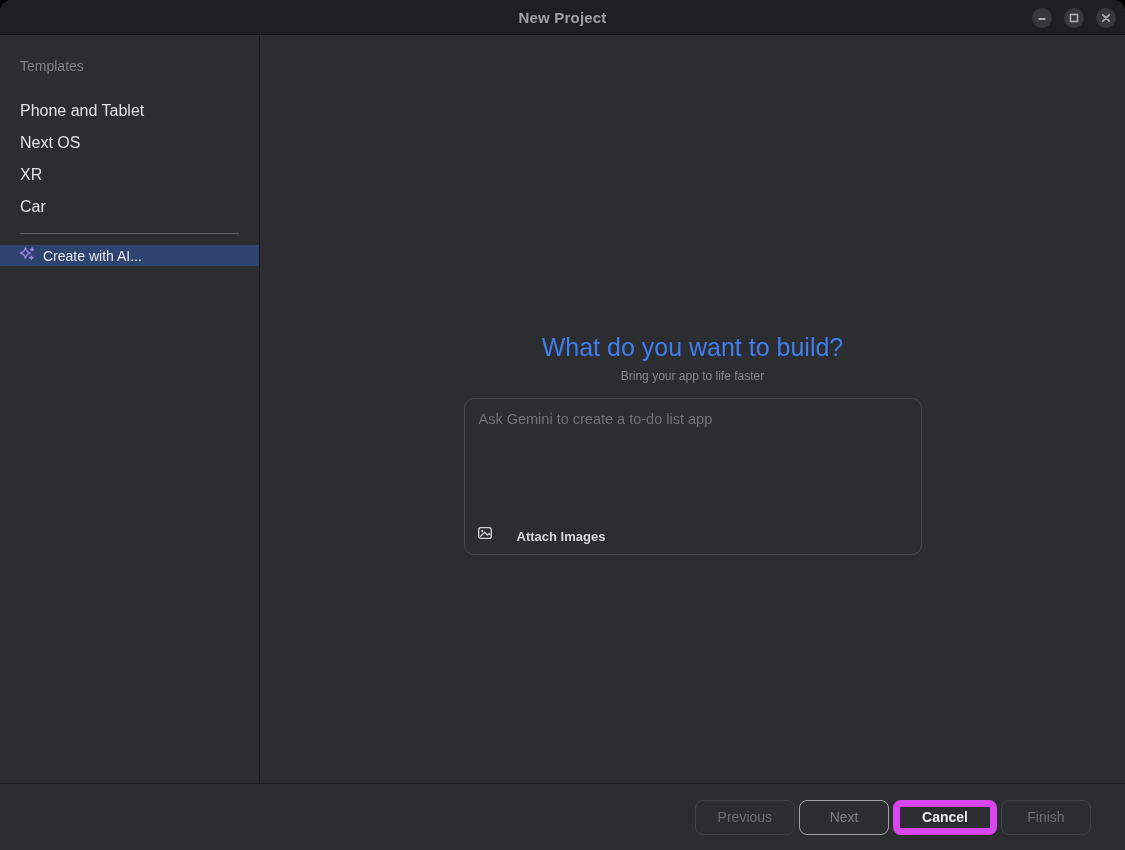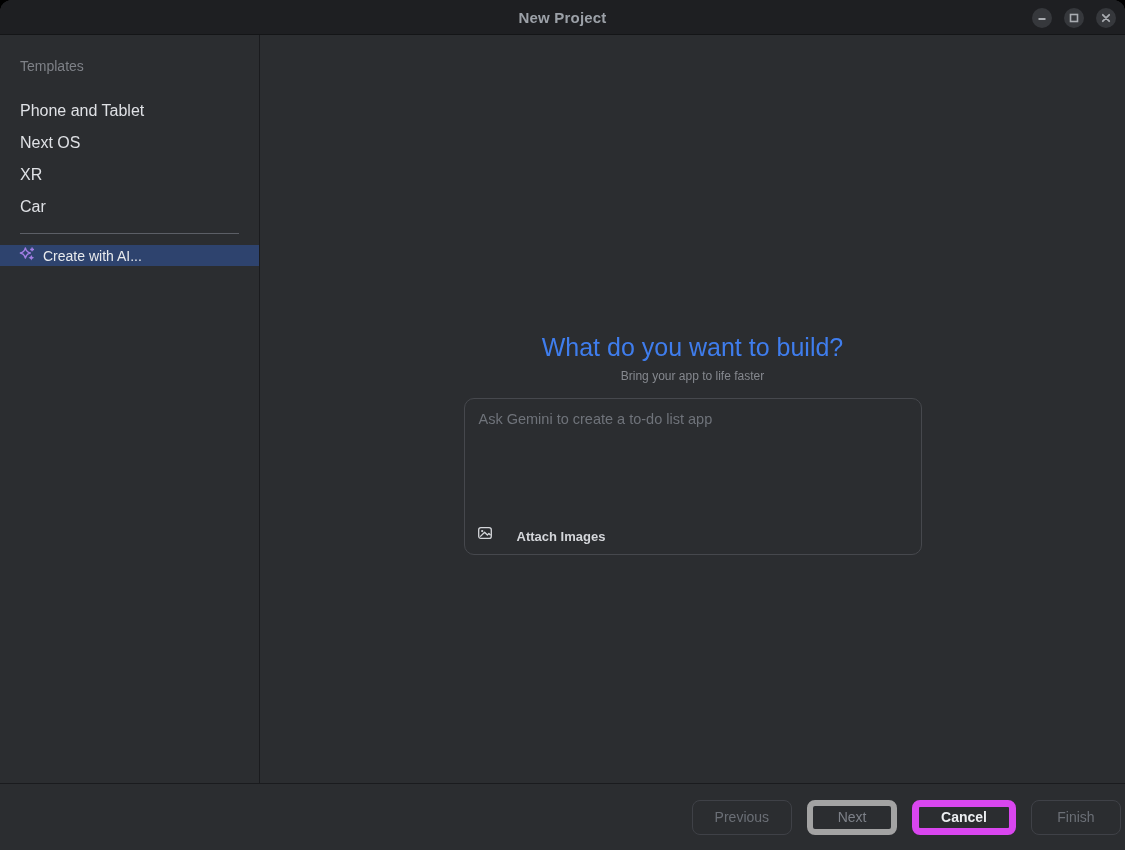--- a/index.html
+++ b/index.html
@@ -26,24 +26,24 @@
   
   .main { flex:1 1 auto; display:flex; flex-direction:column; align-items:center; padding-top:260px; }
   .heading { font-size:25px; color:#3f7ded; line-height:1.25;margin-top:37px; }
   .subheading { margin-top:6px; font-size:12px; color:#85888e; }
   .prompt-box { margin-top:15px; position:relative; width:458px; height:157px; border:1px solid #46484d; border-radius:10px; background:transparent; }
   .prompt-input { width:100%; height:100px; background:transparent; border:none; outline:none; resize:none; padding:12px 14px; color:#dfe1e5; font-size:14.5px; font-family:"Liberation Sans", sans-serif; }
   .prompt-input::placeholder { color:#6f737a; opacity:1; }
   .attach-btn { position:absolute; left:12px; bottom:10px; display:flex; align-items:flex-end; gap:24px; color:#d4d6da; font-size:13px; font-weight:bold; cursor:pointer; }
 
   
-  .footer { flex:0 0 67px; border-top:1px solid #1a1b1e; display:flex; align-items:center; justify-content:flex-end; gap:15px; padding-right:4px; }
+  .footer { flex:0 0 67px; border-top:1px solid #1a1b1e; display:flex; align-items:center; justify-content:flex-end; gap:4px; padding-right:34px; }
   .btn { height:35px; min-width:90px; padding:0 22px; border-radius:8px; background:transparent; font-family:"Liberation Sans", sans-serif; font-size:14px; cursor:pointer; }
   .btn-disabled { border:1px solid #3f4147; color:#6b6f76; }
-  .btn-next { border:6px solid #a3a3a3; color:#7d8188; }
+  .btn-next { border:1px solid #a3a3a3; color:#7d8188; }
   .btn-cancel { border:7px solid #d946ef; color:#eceef1;font-weight:bold; }
 </style>
 </head>
 <body>
 
 <div class="window">
 
   <div class="titlebar">
     <div class="title">New Project</div>
     <div class="win-controls">

